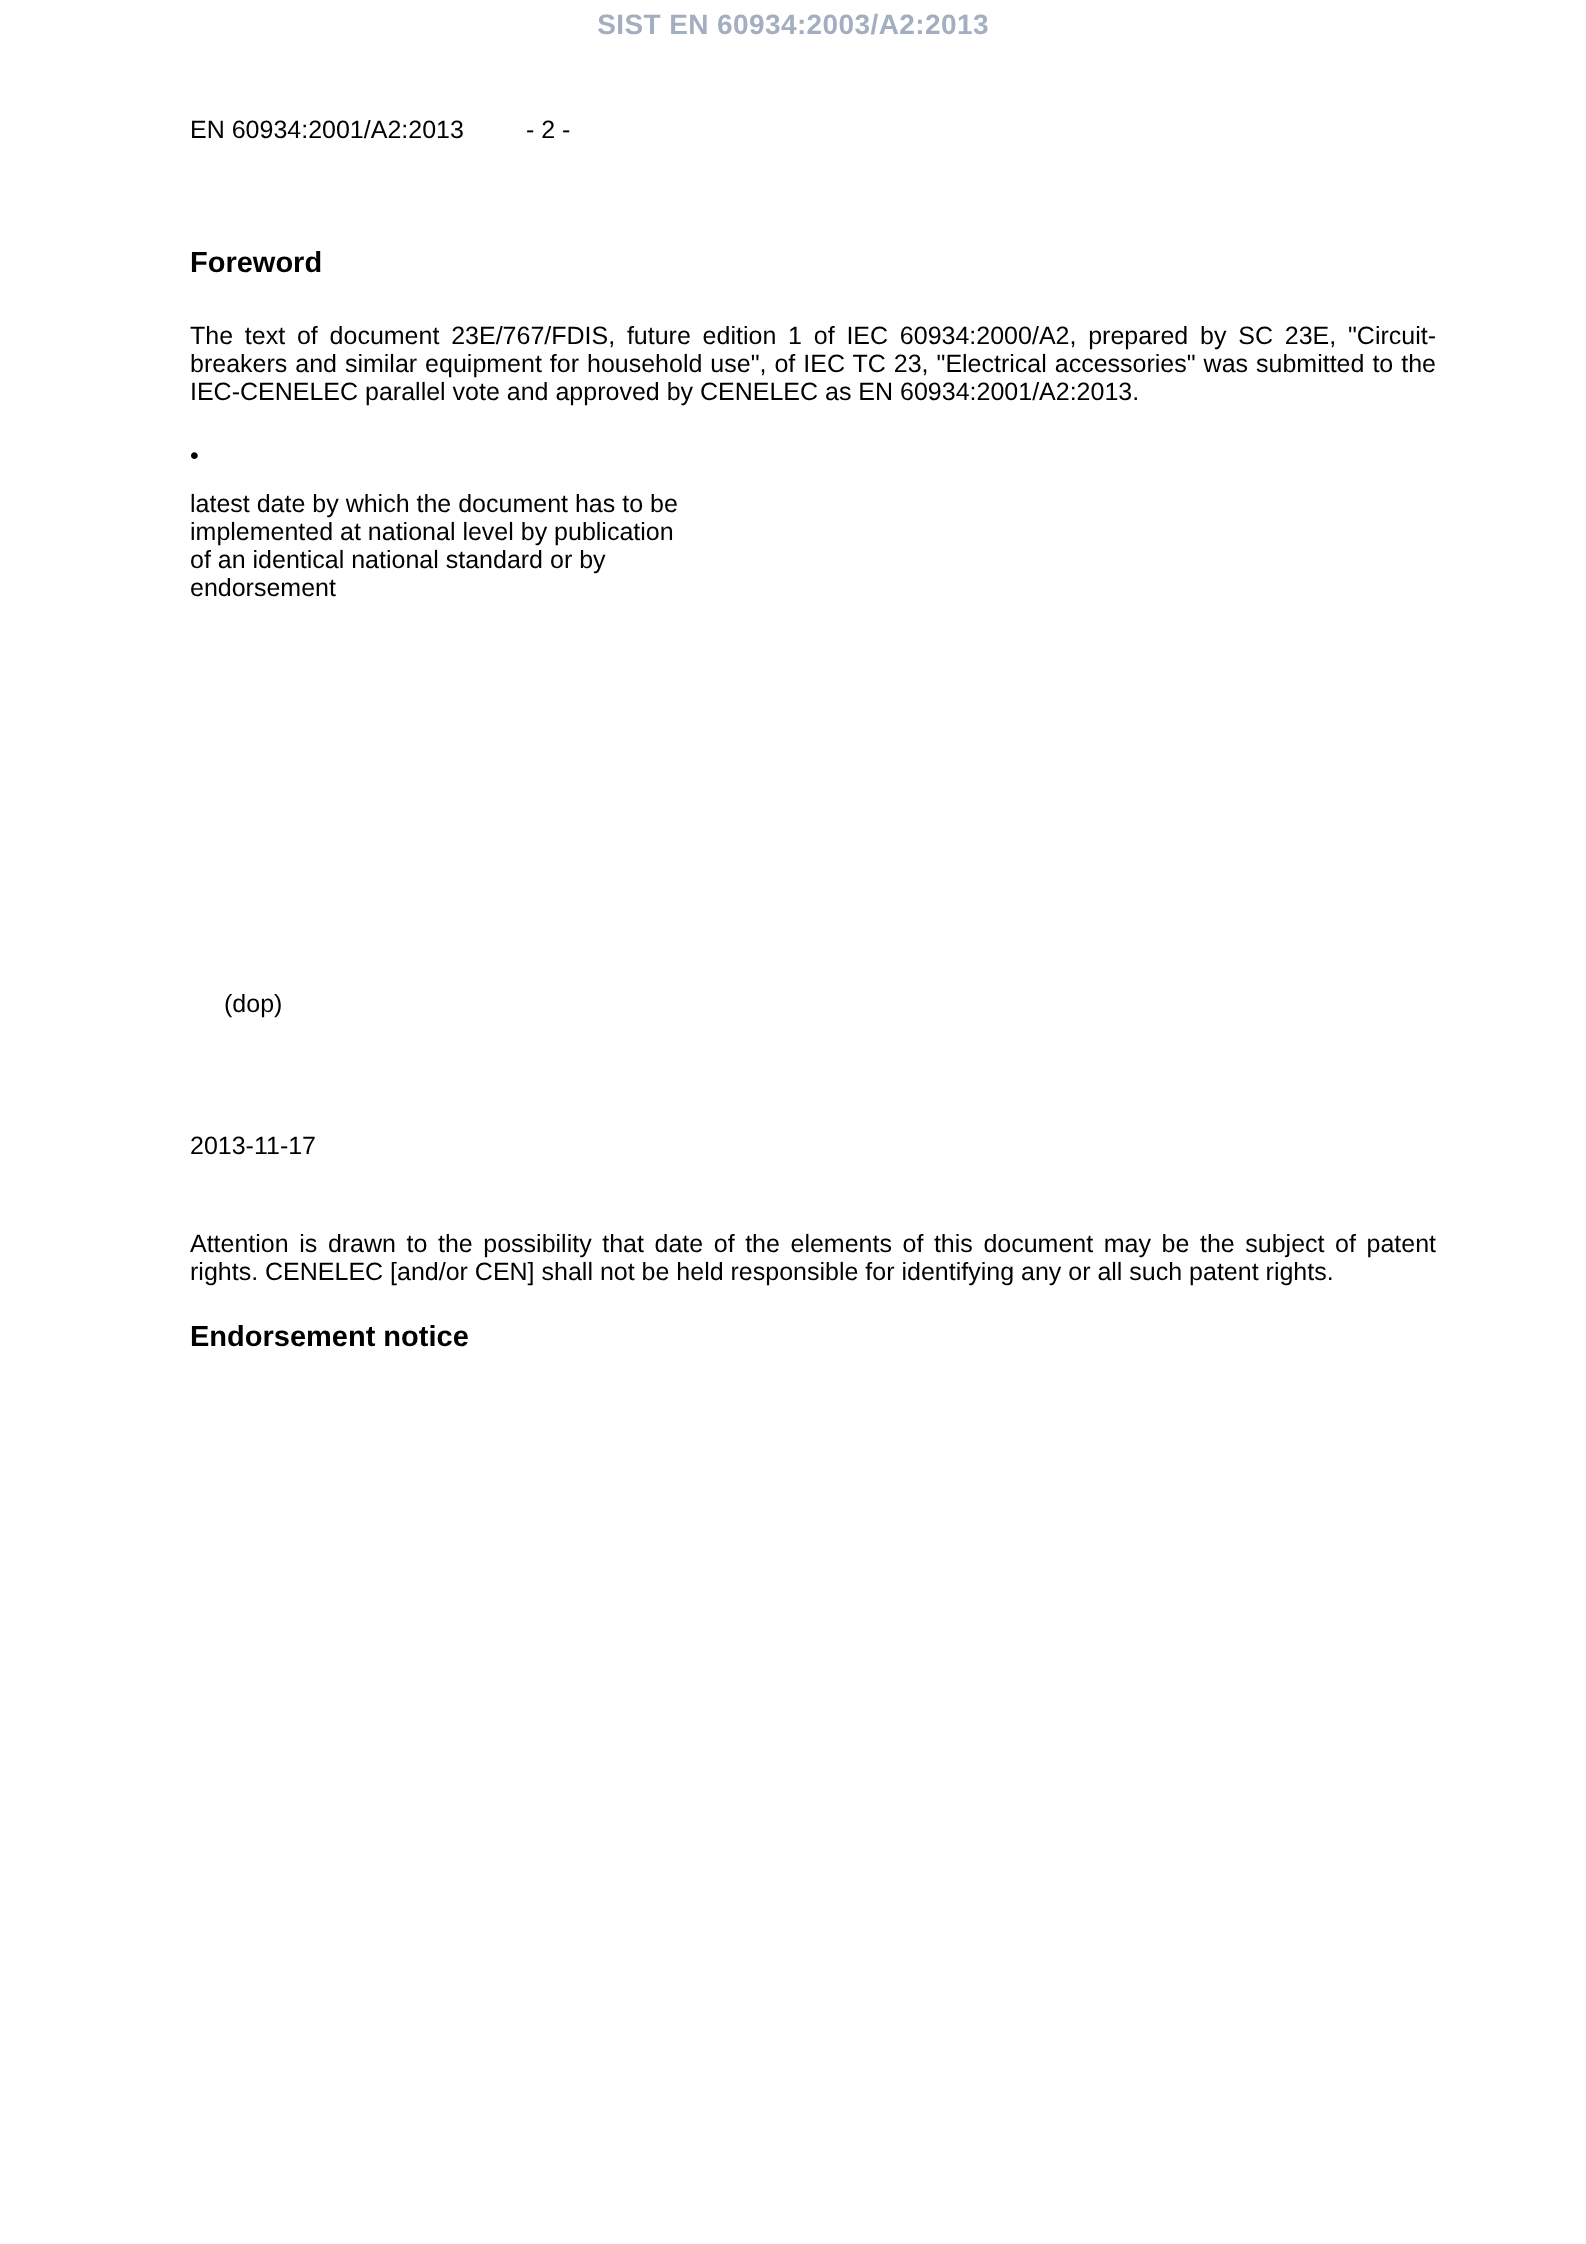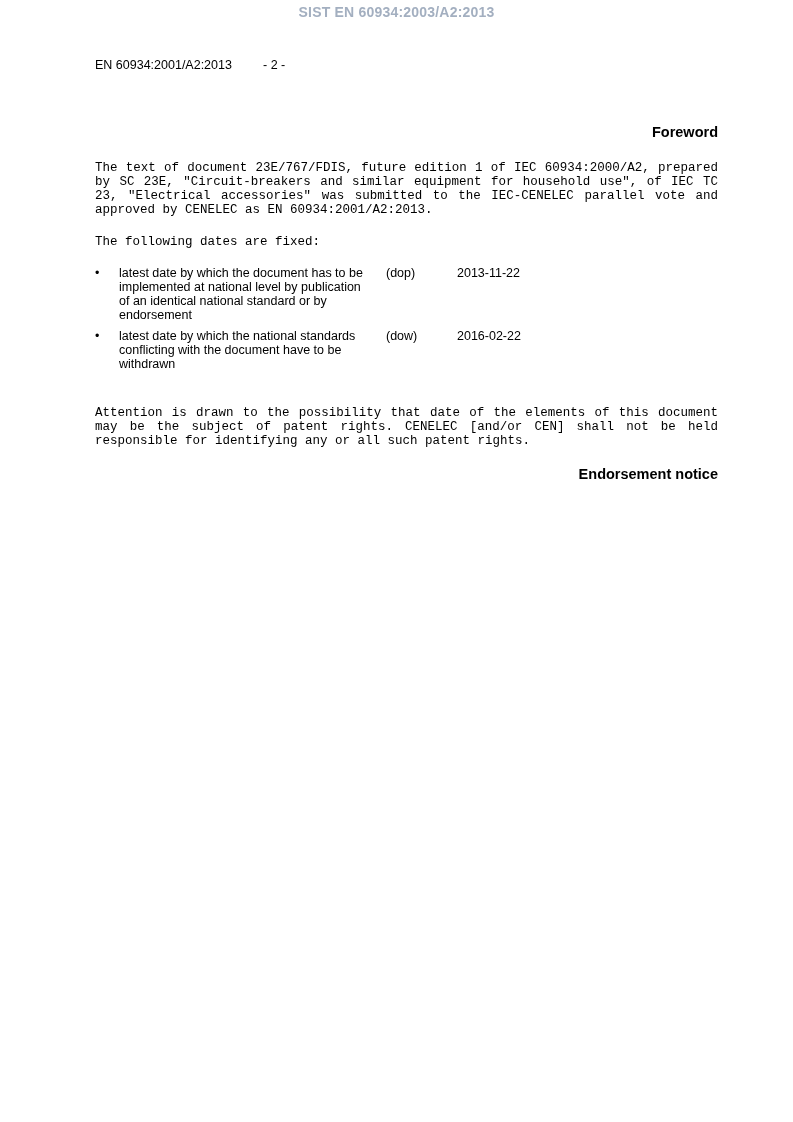--- a/index.html
+++ b/index.html
@@ -48,42 +48,42 @@
   }
   .content {
     position: absolute;
     top: 124px;
     left: 95px;
     width: 623px;
     font-size: 12.5px;
     line-height: 14px;
   }
   .section-title {
-    text-align: right;
+    text-align: left;
     font-weight: bold;
     font-size: 14.5px;
     line-height: 17px;
     margin: 0 0 20px 0;
   }
   .para {
     margin: 0 0 18px 0;
     text-align: justify;
-    font-family: Liberation Mono, monospace;
   }
   .para.tight {
     margin-bottom: 17px;
     text-align: left;
   }
   .dates-block {
     margin: 0 0 35px 0;
   }
   .date-row {
     display: flex;
     align-items: flex-start;
     margin-bottom: 7px;
+    flex-direction: column;
   }
   .date-row:last-child {
     margin-bottom: 0;
   }
   .bullet {
     width: 24px;
     flex: 0 0 24px;
   }
   .bullet::before {
     content: "\2022";
@@ -116,37 +116,30 @@
     <span class="doc-ref">EN 60934:2001/A2:2013</span>
     <span class="page-num">- 2 -</span>
   </div>
 
   <div class="content">
 
     <div class="section-title">Foreword</div>
 
     <p class="para">The text of document 23E/767/FDIS, future edition 1 of IEC 60934:2000/A2, prepared by SC 23E, "Circuit-breakers and similar equipment for household use", of IEC TC 23, "Electrical accessories" was submitted to the IEC-CENELEC parallel vote and approved by CENELEC as EN 60934:2001/A2:2013.</p>
 
-    <p class="para tight">The following dates are fixed:</p>
 
     <div class="dates-block">
 
       <div class="date-row">
         <span class="bullet"></span>
         <span class="date-desc">latest date by which the document has to be implemented at national level by publication of an identical national standard or by endorsement</span>
         <span class="date-code">(dop)</span>
-        <span class="date-value">2013-11-22</span>
+        <span class="date-value">2013-11-17</span>
       </div>
 
-      <div class="date-row">
-        <span class="bullet"></span>
-        <span class="date-desc">latest date by which the national standards conflicting with the document have to be withdrawn</span>
-        <span class="date-code">(dow)</span>
-        <span class="date-value">2016-02-22</span>
-      </div>
 
     </div>
 
     <p class="para">Attention is drawn to the possibility that date of the elements of this document may be the subject of patent rights. CENELEC [and/or CEN] shall not be held responsible for identifying any or all such patent rights.</p>
 
     <div class="section-title endorsement-title">Endorsement notice</div>
 
 
   </div>
 

